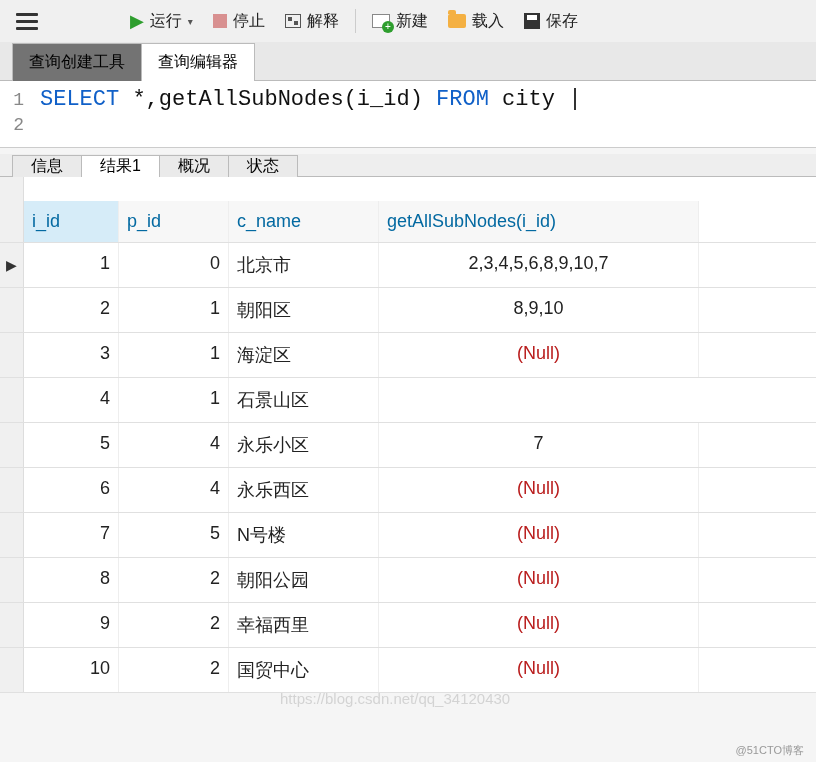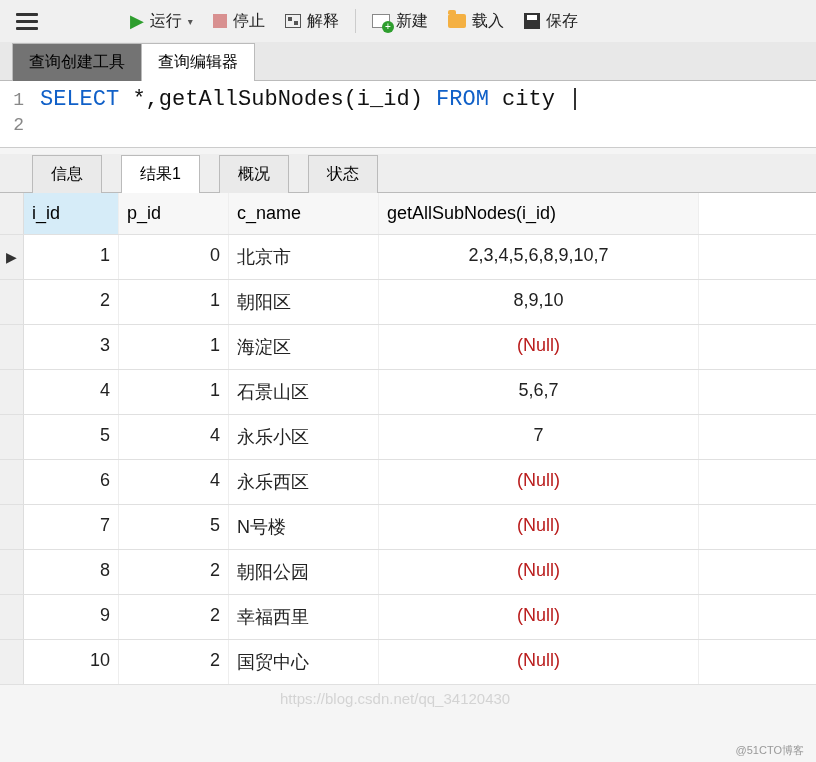--- a/index.html
+++ b/index.html
@@ -99,47 +99,47 @@
       vertical-align: middle;
     }
     .result-tabs {
       display: flex;
       background: #eee;
       border-bottom: 1px solid #bbb;
       padding-left: 12px;
       margin-top: 6px;
     }
     .result-tab {
-      padding: 8px 18px;
+      padding: 0 18px;
       border: 1px solid #bbb;
       border-bottom: none;
       background: #eaeaea;
       cursor: pointer;
       font-size: 16px;
       margin-right: -1px;
       position: relative;
       top: 1px;
-      margin-left: 20px;
     }
     .result-tab.active {
       background: #fff;
       z-index: 2;
     }
     .grid {
       background: #fff;
     }
     .grid-row {
       display: flex;
       border-bottom: 1px solid #e0e0e0;
       align-items: stretch;
     }
     .grid-row.header .cell {
       background: #f7f7f7;
       font-weight: normal;
-      color: #000000;
+      color: #0369a1;
+      margin-top: 24px;
     }
     .grid-row.header .cell.col-iid {
       background: #d6ecf8;
     }
     .row-marker {
       width: 24px;
       background: #f0f0f0;
       border-right: 1px solid #ddd;
       display: flex;
       align-items: center;
@@ -275,21 +275,20 @@
         <div class="cell col-iid">3</div>
         <div class="cell col-pid">1</div>
         <div class="cell col-cname">海淀区</div>
         <div class="cell col-sub null-val">(Null)</div>
       </div>
       <div class="grid-row">
         <div class="row-marker"></div>
         <div class="cell col-iid">4</div>
         <div class="cell col-pid">1</div>
         <div class="cell col-cname">石景山区</div>
-        <div class="cell col-sub">5,6,7</div>
       </div>
       <div class="grid-row">
         <div class="row-marker"></div>
         <div class="cell col-iid">5</div>
         <div class="cell col-pid">4</div>
         <div class="cell col-cname">永乐小区</div>
         <div class="cell col-sub">7</div>
       </div>
       <div class="grid-row">
         <div class="row-marker"></div>

